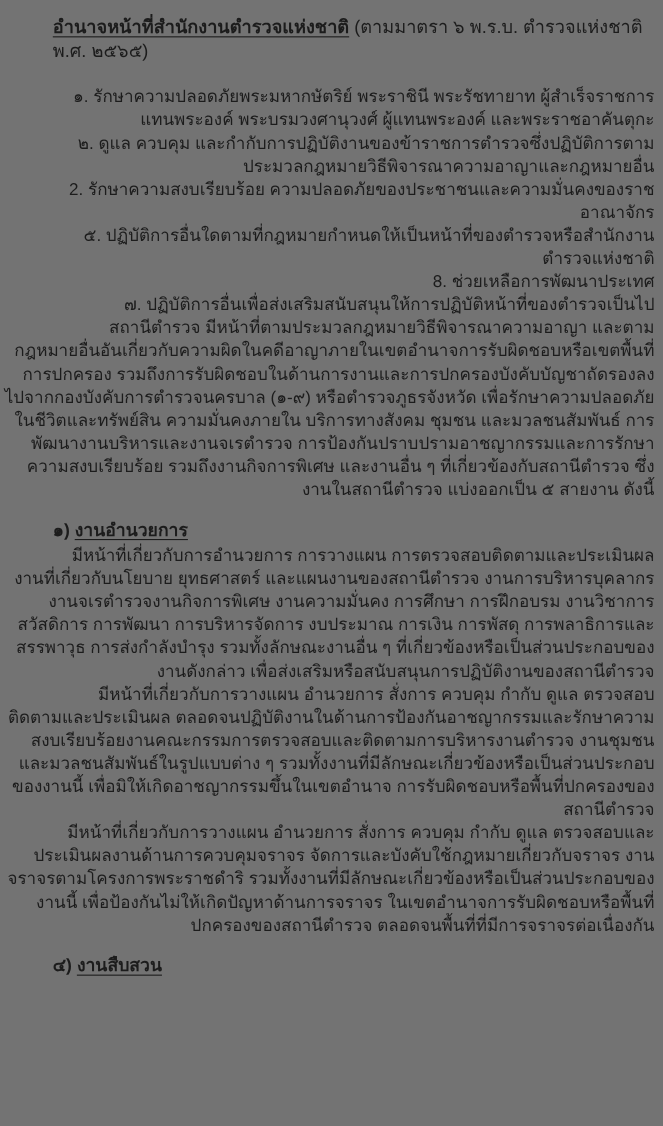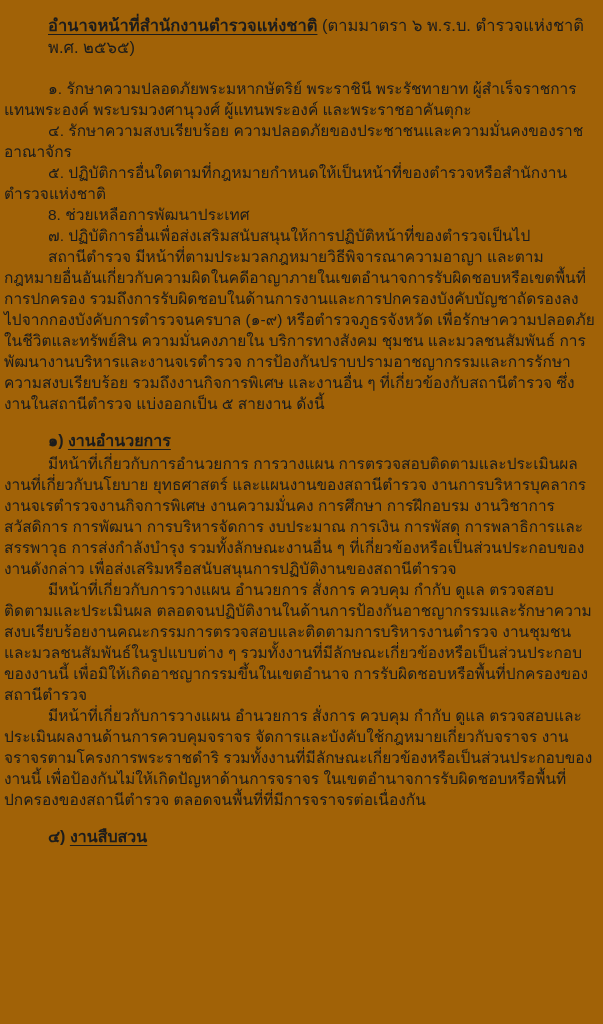--- a/index.html
+++ b/index.html
@@ -14,26 +14,26 @@
     color: #1c1c1c;
     font-family: "Liberation Sans", sans-serif;
     font-size: 15.5px;
     line-height: 21px;
   }
   .page {
     box-sizing: border-box;
     width: 603px;
     height: 1024px;
     padding: 12px 8px 0 4px;
-    background: #a16207;
+    background: #737373;
   }
   p {
     margin: 0;
     text-indent: 44px;
-    text-align: left;
+    text-align: right;
   }
   .doc-title {
     margin: 2px 0 20px 0;
     padding-left: 44px;
     font-size: 16.5px;
     font-weight: normal;
     line-height: 22px;
   }
   .doc-title .title-main {
     font-weight: bold;
@@ -71,21 +71,22 @@
 <body>
 
 <div class="page">
 
   <div class="doc-title">
     <span class="title-main">อำนาจหน้าที่สำนักงานตำรวจแห่งชาติ</span><span class="title-note"> (ตามมาตรา ๖ พ.ร.บ. ตำรวจแห่งชาติ พ.ศ. ๒๕๖๕)</span>
   </div>
 
   <div class="duties">
     <p>๑. รักษาความปลอดภัยพระมหากษัตริย์ พระราชินี พระรัชทายาท ผู้สำเร็จราชการแทนพระองค์ พระบรมวงศานุวงศ์ ผู้แทนพระองค์ และพระราชอาคันตุกะ</p>
-    <p>๔. รักษาความสงบเรียบร้อย ความปลอดภัยของประชาชนและความมั่นคงของราชอาณาจักร</p>
+    <p>๒. ดูแล ควบคุม และกำกับการปฏิบัติงานของข้าราชการตำรวจซึ่งปฏิบัติการตามประมวลกฎหมายวิธีพิจารณาความอาญาและกฎหมายอื่น</p>
+    <p>2. รักษาความสงบเรียบร้อย ความปลอดภัยของประชาชนและความมั่นคงของราชอาณาจักร</p>
     <p>๕. ปฏิบัติการอื่นใดตามที่กฎหมายกำหนดให้เป็นหน้าที่ของตำรวจหรือสำนักงานตำรวจแห่งชาติ</p>
     <p>8. ช่วยเหลือการพัฒนาประเทศ</p>
     <p>๗. ปฏิบัติการอื่นเพื่อส่งเสริมสนับสนุนให้การปฏิบัติหน้าที่ของตำรวจเป็นไป</p>
   </div>
 
 
   <p>สถานีตำรวจ มีหน้าที่ตามประมวลกฎหมายวิธีพิจารณาความอาญา และตามกฎหมายอื่นอันเกี่ยวกับความผิดในคดีอาญาภายในเขตอำนาจการรับผิดชอบหรือเขตพื้นที่การปกครอง รวมถึงการรับผิดชอบในด้านการงานและการปกครองบังคับบัญชาถัดรองลงไปจากกองบังคับการตำรวจนครบาล (๑-๙) หรือตำรวจภูธรจังหวัด เพื่อรักษาความปลอดภัยในชีวิตและทรัพย์สิน ความมั่นคงภายใน บริการทางสังคม ชุมชน และมวลชนสัมพันธ์ การพัฒนางานบริหารและงานจเรตำรวจ การป้องกันปราบปรามอาชญากรรมและการรักษาความสงบเรียบร้อย รวมถึงงานกิจการพิเศษ และงานอื่น ๆ ที่เกี่ยวข้องกับสถานีตำรวจ ซึ่งงานในสถานีตำรวจ แบ่งออกเป็น ๕ สายงาน ดังนี้</p>
 
   <div>
     <div class="sub-heading">

